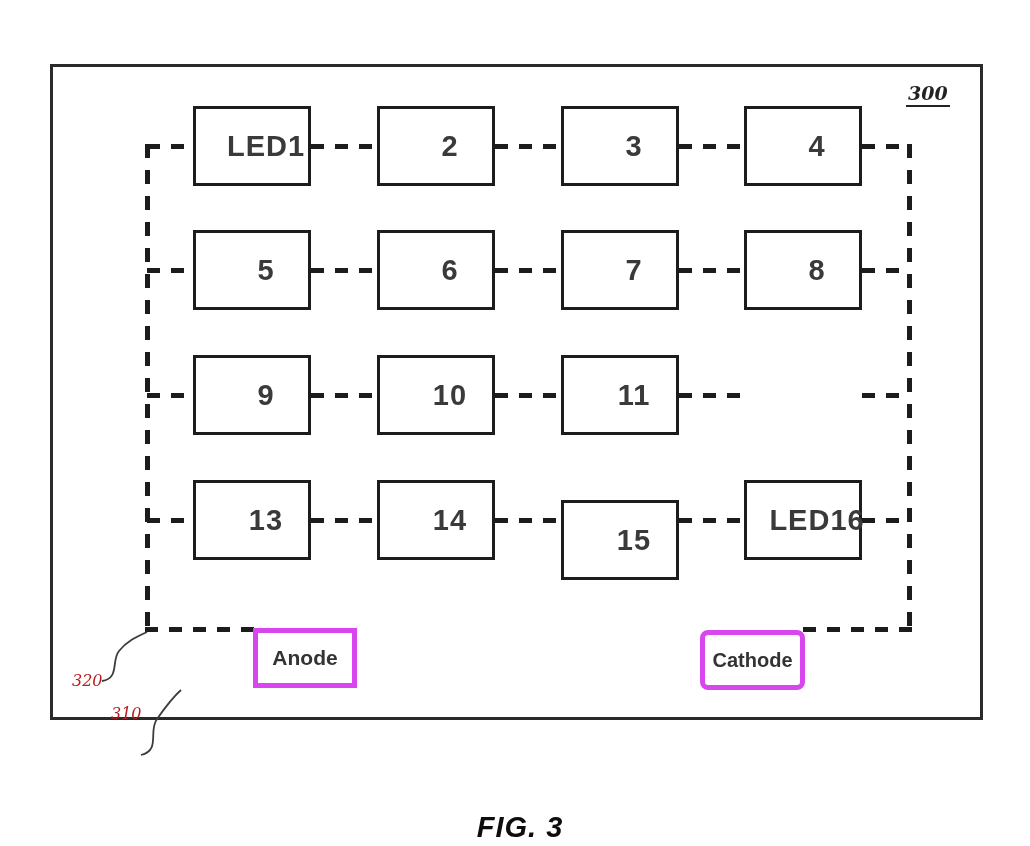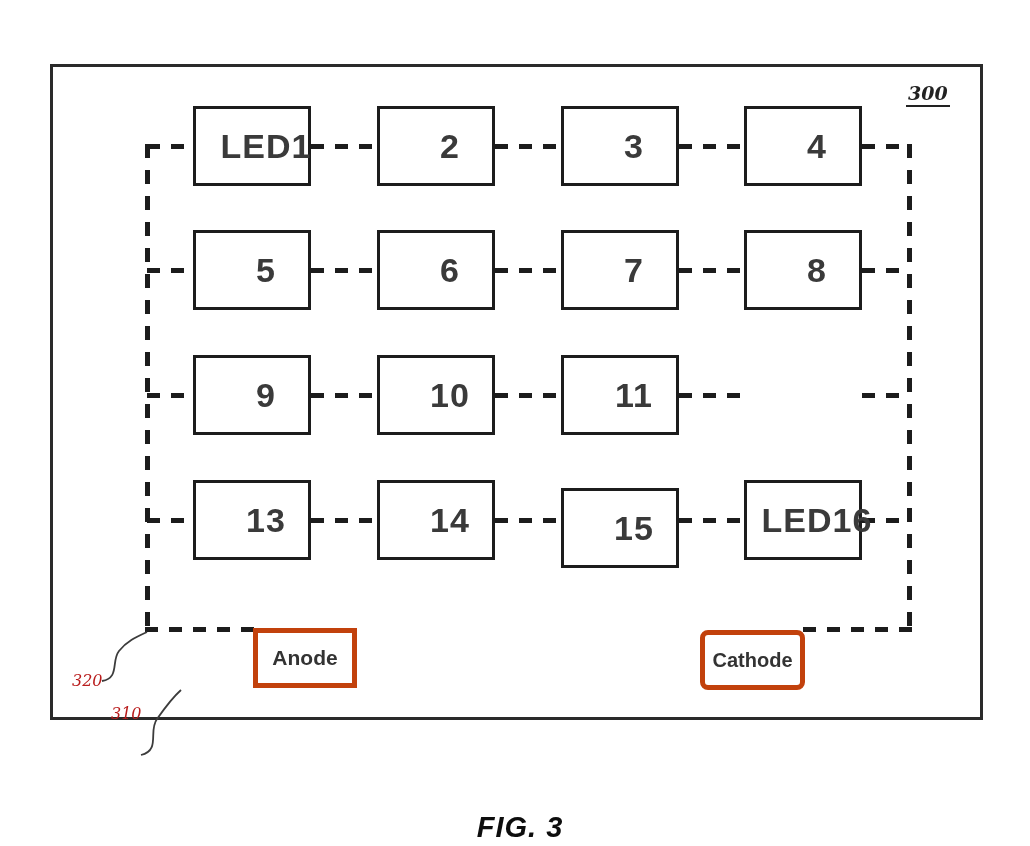--- a/index.html
+++ b/index.html
@@ -39,28 +39,28 @@
   .led-box {
     position: absolute;
     width: 118px; height: 80px;
     border: 3px solid var(--line);
     box-sizing: border-box;
     background: var(--bg);
     display: flex;
     align-items: center;
     justify-content: center;
     font-weight: bold;
-    font-size: 34px;
+    font-size: 29px;
     color: var(--label);
     letter-spacing: 1px;
     padding-left: 28px;
   }
   .terminal-box {
     position: absolute;
-    border: 5px solid #c2410c;
+    border: 5px solid #d946ef;
     box-sizing: border-box;
     background: var(--bg);
     display: flex;
     align-items: center;
     justify-content: center;
     font-weight: bold;
     font-size: 21px;
     color: #333;
   }
   .hwire {
@@ -175,21 +175,21 @@
   <div class="led-box" style="left:561px; top:327px;align-items:center;">
       <span>11</span>
     </div>
 
   <div class="led-box" style="left:193px; top:452px;">
       <span>13</span>
     </div>
   <div class="led-box" style="left:377px; top:452px;">
       <span>14</span>
     </div>
-  <div class="led-box" style="left:561px; top:460px;">
+  <div class="led-box" style="left:561px; top:472px;">
       <span>15</span>
     </div>
   <div class="led-box" style="left:744px; top:452px;">
       <span>LED16</span>
     </div>
 
   <div class="terminal-box" style="left:253px; top:600px; width:104px; height:60px;">
     <span>Anode</span>
   </div>
   <div class="terminal-box" style="left:700px; top:602px; width:105px; height:60px; font-size:20px;border-radius:8px;">

